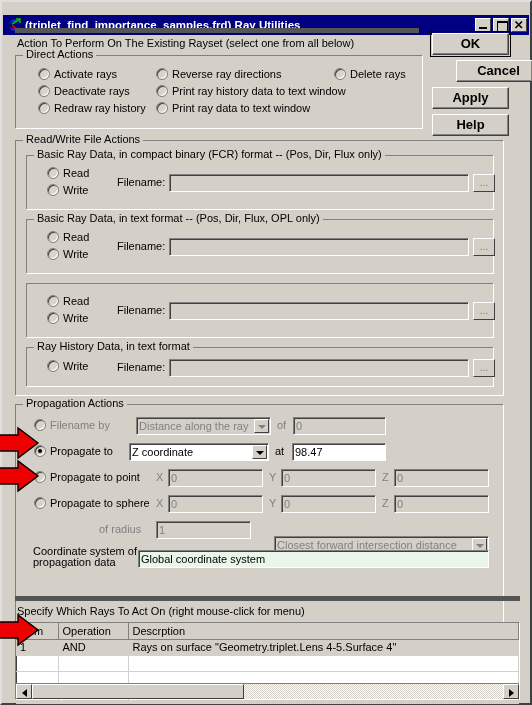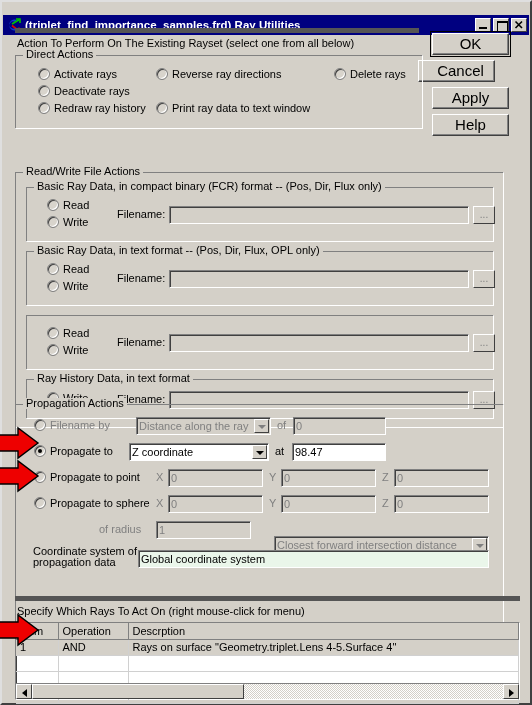--- a/index.html
+++ b/index.html
@@ -112,21 +112,21 @@
     font-size:10px; line-height:16px; text-align:center; color:#808080;
     cursor:pointer; flex:0 0 auto;
   }
 
   
   .btn {
     background:#d4d0c8; width:77px; height:22px;
     border-left:1px solid #fff; border-top:1px solid #fff;
     border-right:1px solid #404040; border-bottom:1px solid #404040;
     box-shadow: inset -1px -1px 0 #808080;
-    font-size:15px; text-align:center; line-height:20px; cursor:pointer;
+    font-size:13px; text-align:center; line-height:20px; cursor:pointer;font-weight:bold;
   }
   .btn.default { outline:1px solid #000; outline-offset:1px; }
 
   
   .tablewrap {
     border:1px solid #808080; border-right-color:#fff; border-bottom-color:#fff;
     box-shadow: inset 1px 1px 0 #404040;
     background:#fff;
   }
   table.grid { border-collapse:collapse; width:100%; font-size:11px; table-layout:fixed; }
@@ -191,21 +191,21 @@
       </div>
     </div>
   </div>
 
   <div id="client">
 
     <div class="sepbar" style="position:absolute;left:11px;top:4px;width:404px;"></div>
     <div class="sectlabel" style="position:absolute;left:11px;top:11px;width:404px;">Action To Perform On The Existing Rayset (select one from all below)</div>
 
     <div class="btn default" style="position:absolute;left:428px;top:9px;">OK</div>
-    <div class="btn" style="position:absolute;left:414px;top:36px;padding-left:8px;">Cancel</div>
+    <div class="btn" style="position:absolute;left:452px;top:36px;padding-left:8px;">Cancel</div>
     <div class="btn" style="position:absolute;left:428px;top:63px;">Apply</div>
     <div class="btn" style="position:absolute;left:428px;top:90px;">Help</div>
 
     <div class="group" style="position:absolute;left:11px;top:31px;width:408px;height:74px;">
       <div class="inner"></div>
       <div class="grouptitle">Direct Actions</div>
 
       <div class="rw" style="position:absolute;left:22px;top:12px;">
         <span class="radio"></span>
         <span class="lbl">Activate rays</span>
@@ -216,32 +216,36 @@
       </div>
       <div class="rw" style="position:absolute;left:22px;top:46px;">
         <span class="radio"></span>
         <span class="lbl">Redraw ray history</span>
       </div>
 
       <div class="rw" style="position:absolute;left:140px;top:12px;">
         <span class="radio"></span>
         <span class="lbl">Reverse ray directions</span>
       </div>
+      <div class="rw" style="position:absolute;left:140px;top:29px;">
+        <span class="radio"></span>
+        <span class="lbl">Print ray history data to text window</span>
+      </div>
       <div class="rw" style="position:absolute;left:140px;top:46px;">
         <span class="radio"></span>
         <span class="lbl">Print ray data to text window</span>
       </div>
 
       <div class="rw" style="position:absolute;left:318px;top:12px;">
         <span class="radio"></span>
         <span class="lbl">Delete rays</span>
       </div>
     </div>
 
-    <div class="group" style="position:absolute;left:11px;top:116px;width:489px;height:256px;margin-top:32px;">
+    <div class="group" style="position:absolute;left:11px;top:116px;width:489px;height:256px;">
       <div class="inner"></div>
       <div class="grouptitle">Read/Write File Actions</div>
 
       <div class="group" style="position:absolute;left:10px;top:14px;width:468px;height:55px;">
         <div class="inner"></div>
         <div class="grouptitle">Basic Ray Data, in compact binary (FCR) format -- (Pos, Dir, Flux only)</div>
         <div class="rw" style="position:absolute;left:20px;top:11px;">
           <span class="radio"></span>
           <span class="lbl">Read</span>
         </div>

